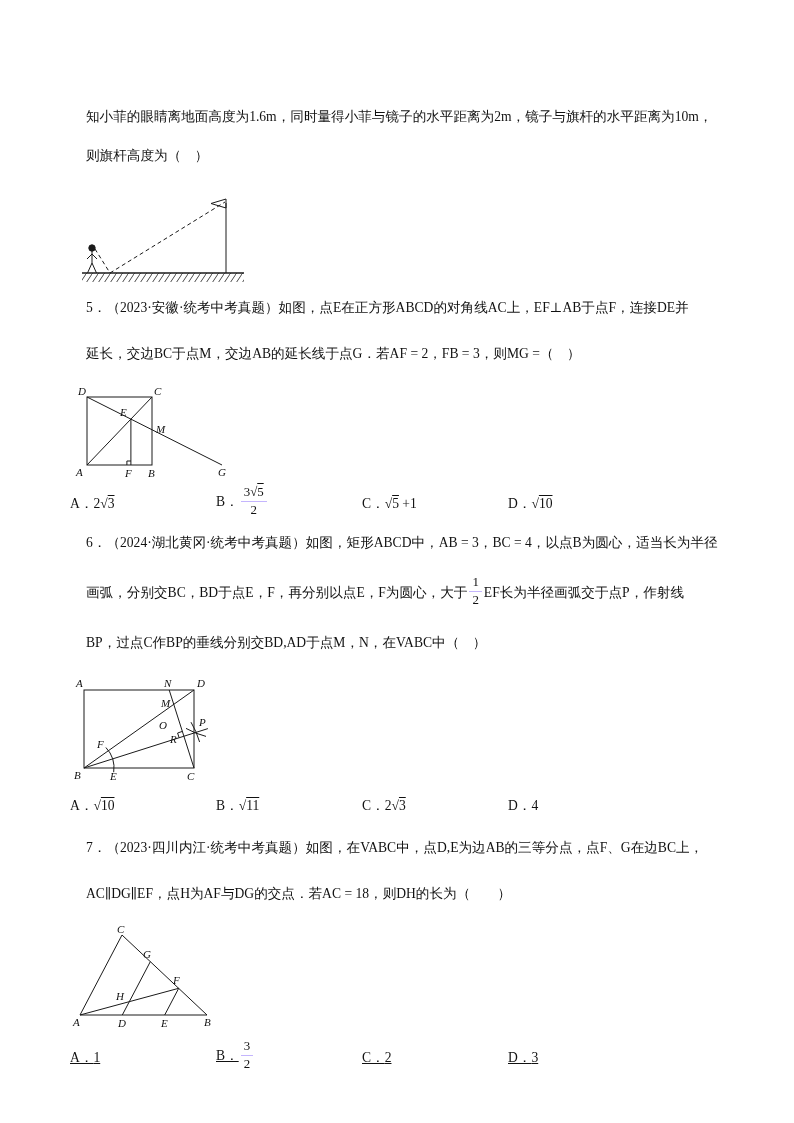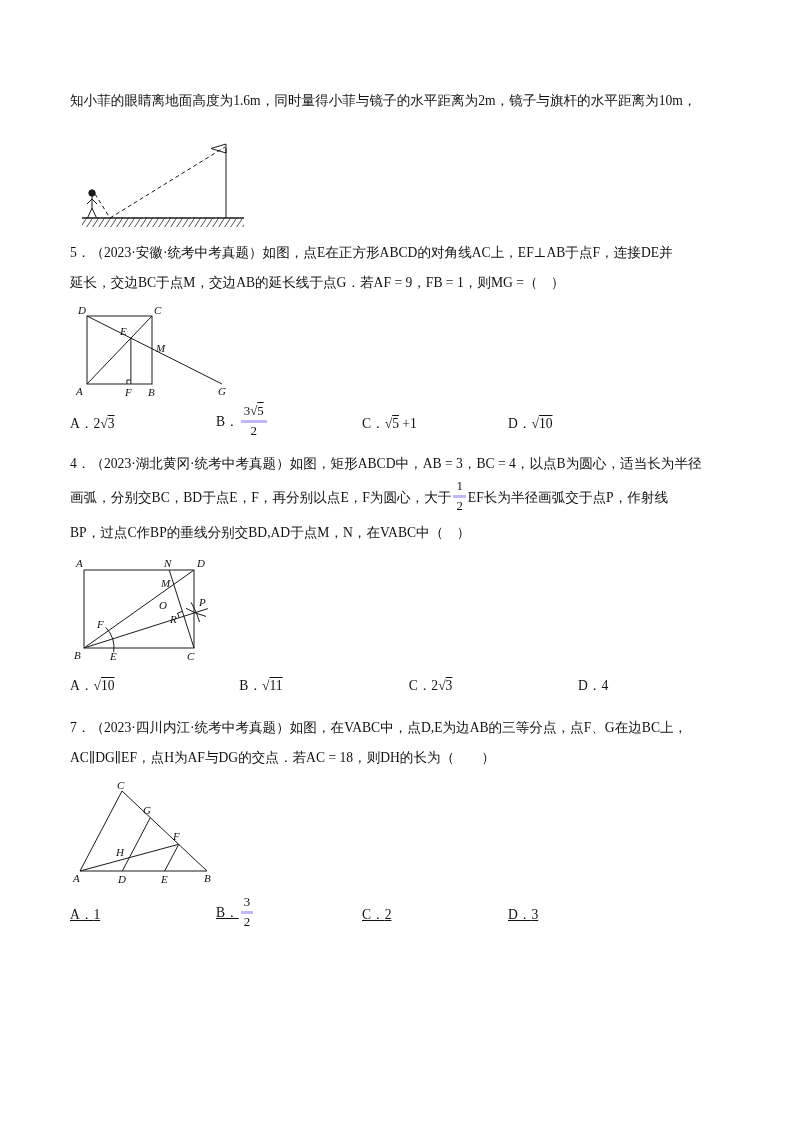--- a/index.html
+++ b/index.html
@@ -1,48 +1,49 @@
 <!DOCTYPE html>
 <html><head>
 <meta charset="utf-8">
 <style>
   html,body{margin:0;padding:0;background:#ffffff;}
   body{width:794px;min-height:1123px;font-family:"Liberation Serif","DejaVu Serif",serif;color:#111;}
   .page{box-sizing:border-box;width:794px;min-height:1123px;padding:89px 70px 60px 70px;font-size:13.6px;}
-  p{margin:0;}
+  p{margin:16px;}
   .line{white-space:nowrap;}
   .lh23{line-height:23px;}
   .lh30{line-height:30px;}
   .lh34{line-height:34px;}
   .q5p{margin-top:8px;}
   .q6p{margin-top:6px;}
   .q7p{margin-top:16px;}
   .figure{margin:6px 0 0 2px;}
   .fig1{margin-top:26px;margin-left:4px;}
   .fig4{margin-top:8px;}
   .options{display:flex;align-items:center;}
   .opt{width:146px;flex:0 0 auto;line-height:23px;}
   .opts-q4{margin-top:14px;}
   .opts-q5{margin-top:6px;}
-  .opts-q6{margin-top:10px;justify-content:space-between;}
+  .opts-q6{margin-top:10px;}
   .opts-q7{margin-top:8px;text-decoration:underline;}
   .frac{display:inline-block;vertical-align:middle;text-align:center;line-height:1.15;font-size:0.95em;margin:0 2px;transform:translateY(-2px);}
-  .frac .fnum{display:block;padding:0 3px 1px 3px;border-bottom:3px solid #c4b5fd;}
+  .frac .fnum{display:block;padding:0 3px 1px 3px;border-bottom:1px solid #c4b5fd;}
   .frac .fden{display:block;padding-top:1px;}
   .radicand{text-decoration:overline;}
   svg{display:block;}
   svg text{font-family:"Liberation Serif","DejaVu Serif",serif;font-style:italic;font-size:11px;fill:#111;}
   svg .sh{stroke:#1a1a1a;fill:none;stroke-width:1;}
 </style>
 </head>
 <body>
 
 <div class="page">
 
   <p class="line lh23">知小菲的眼睛离地面高度为1.6m，同时量得小菲与镜子的水平距离为2m，镜子与旗杆的水平距离为10m，</p>
+  <p class="line lh23">则旗杆高度为（　）</p>
 
   <div class="figure fig1">
     <svg width="210" height="92" viewBox="0 0 210 92">
       <defs>
         <pattern id="hatch1" width="6" height="9" patternUnits="userSpaceOnUse">
           <line x1="6" y1="0" x2="0" y2="9" stroke="#1a1a1a" stroke-width="0.8"></line>
         </pattern>
       </defs>
       <g class="sh">
         <line x1="8" y1="80" x2="170" y2="80" stroke-width="1.3"></line>
@@ -56,21 +57,21 @@
         <line x1="18" y1="70" x2="13.5" y2="80"></line>
         <line x1="18" y1="70" x2="22.5" y2="80"></line>
         <line x1="21" y1="56" x2="36" y2="80" stroke-dasharray="4 3"></line>
         <line x1="36" y1="80" x2="151" y2="9" stroke-dasharray="4 3"></line>
       </g>
     </svg>
   </div>
 
 
   <p class="line lh30 q5p">5．（2023·安徽·统考中考真题）如图，点E在正方形ABCD的对角线AC上，EF⊥AB于点F，连接DE并</p>
-  <p class="line lh30">延长，交边BC于点M，交边AB的延长线于点G．若AF = 9，FB = 1，则MG =（　）</p>
+  <p class="line lh30">延长，交边BC于点M，交边AB的延长线于点G．若AF = 2，FB = 3，则MG =（　）</p>
 
   <div class="figure">
     <svg width="180" height="96" viewBox="0 0 180 96">
       <g class="sh">
         <rect x="15" y="12" width="65" height="68"></rect>
         <line x1="15" y1="80" x2="80" y2="12"></line>
         <line x1="15" y1="12" x2="150" y2="80"></line>
         <line x1="58.9" y1="34.1" x2="58.9" y2="80"></line>
         <path d="M 54.9 80 L 54.9 76 L 58.9 76"></path>
       </g>
@@ -85,21 +86,21 @@
     </svg>
   </div>
 
   <div class="options opts-q5">
     <div class="opt"><span>A．</span><span>2</span><span class="sqrt">√</span><span class="radicand">3</span></div>
     <div class="opt"><span>B．</span><span class="frac"><span class="fnum"><span>3</span><span class="sqrt">√</span><span class="radicand">5</span></span><span class="fden">2</span></span></div>
     <div class="opt"><span>C．</span><span class="sqrt">√</span><span class="radicand">5</span><span> +1</span></div>
     <div class="opt"><span>D．</span><span class="sqrt">√</span><span class="radicand">10</span></div>
   </div>
 
-  <p class="line lh34 q6p">4．（2023·湖北黄冈·统考中考真题）如图，矩形ABCD中，AB = 3，BC = 4，以点B为圆心，适当长为半径</p>
+  <p class="line lh34 q6p">6．（2024·湖北黄冈·统考中考真题）如图，矩形ABCD中，AB = 3，BC = 4，以点B为圆心，适当长为半径</p>
   <p class="line lh34"><span>画弧，分别交BC，BD于点E，F，再分别以点E，F为圆心，大于</span><span class="frac"><span class="fnum">1</span><span class="fden">2</span></span><span>EF长为半径画弧交于点P，作射线</span></p>
   <p class="line lh34">BP，过点C作BP的垂线分别交BD,AD于点M，N，在VABC中（　）</p>
 
   <div class="figure">
     <svg width="175" height="108" viewBox="0 0 175 108">
       <g class="sh">
         <rect x="12" y="14" width="110" height="78"></rect>
         <line x1="12" y1="92" x2="122" y2="14"></line>
         <path d="M 41.7 96.2 A 30 30 0 0 0 33.9 71.5"></path>
         <line x1="12" y1="92" x2="135.9" y2="52.6"></line>

